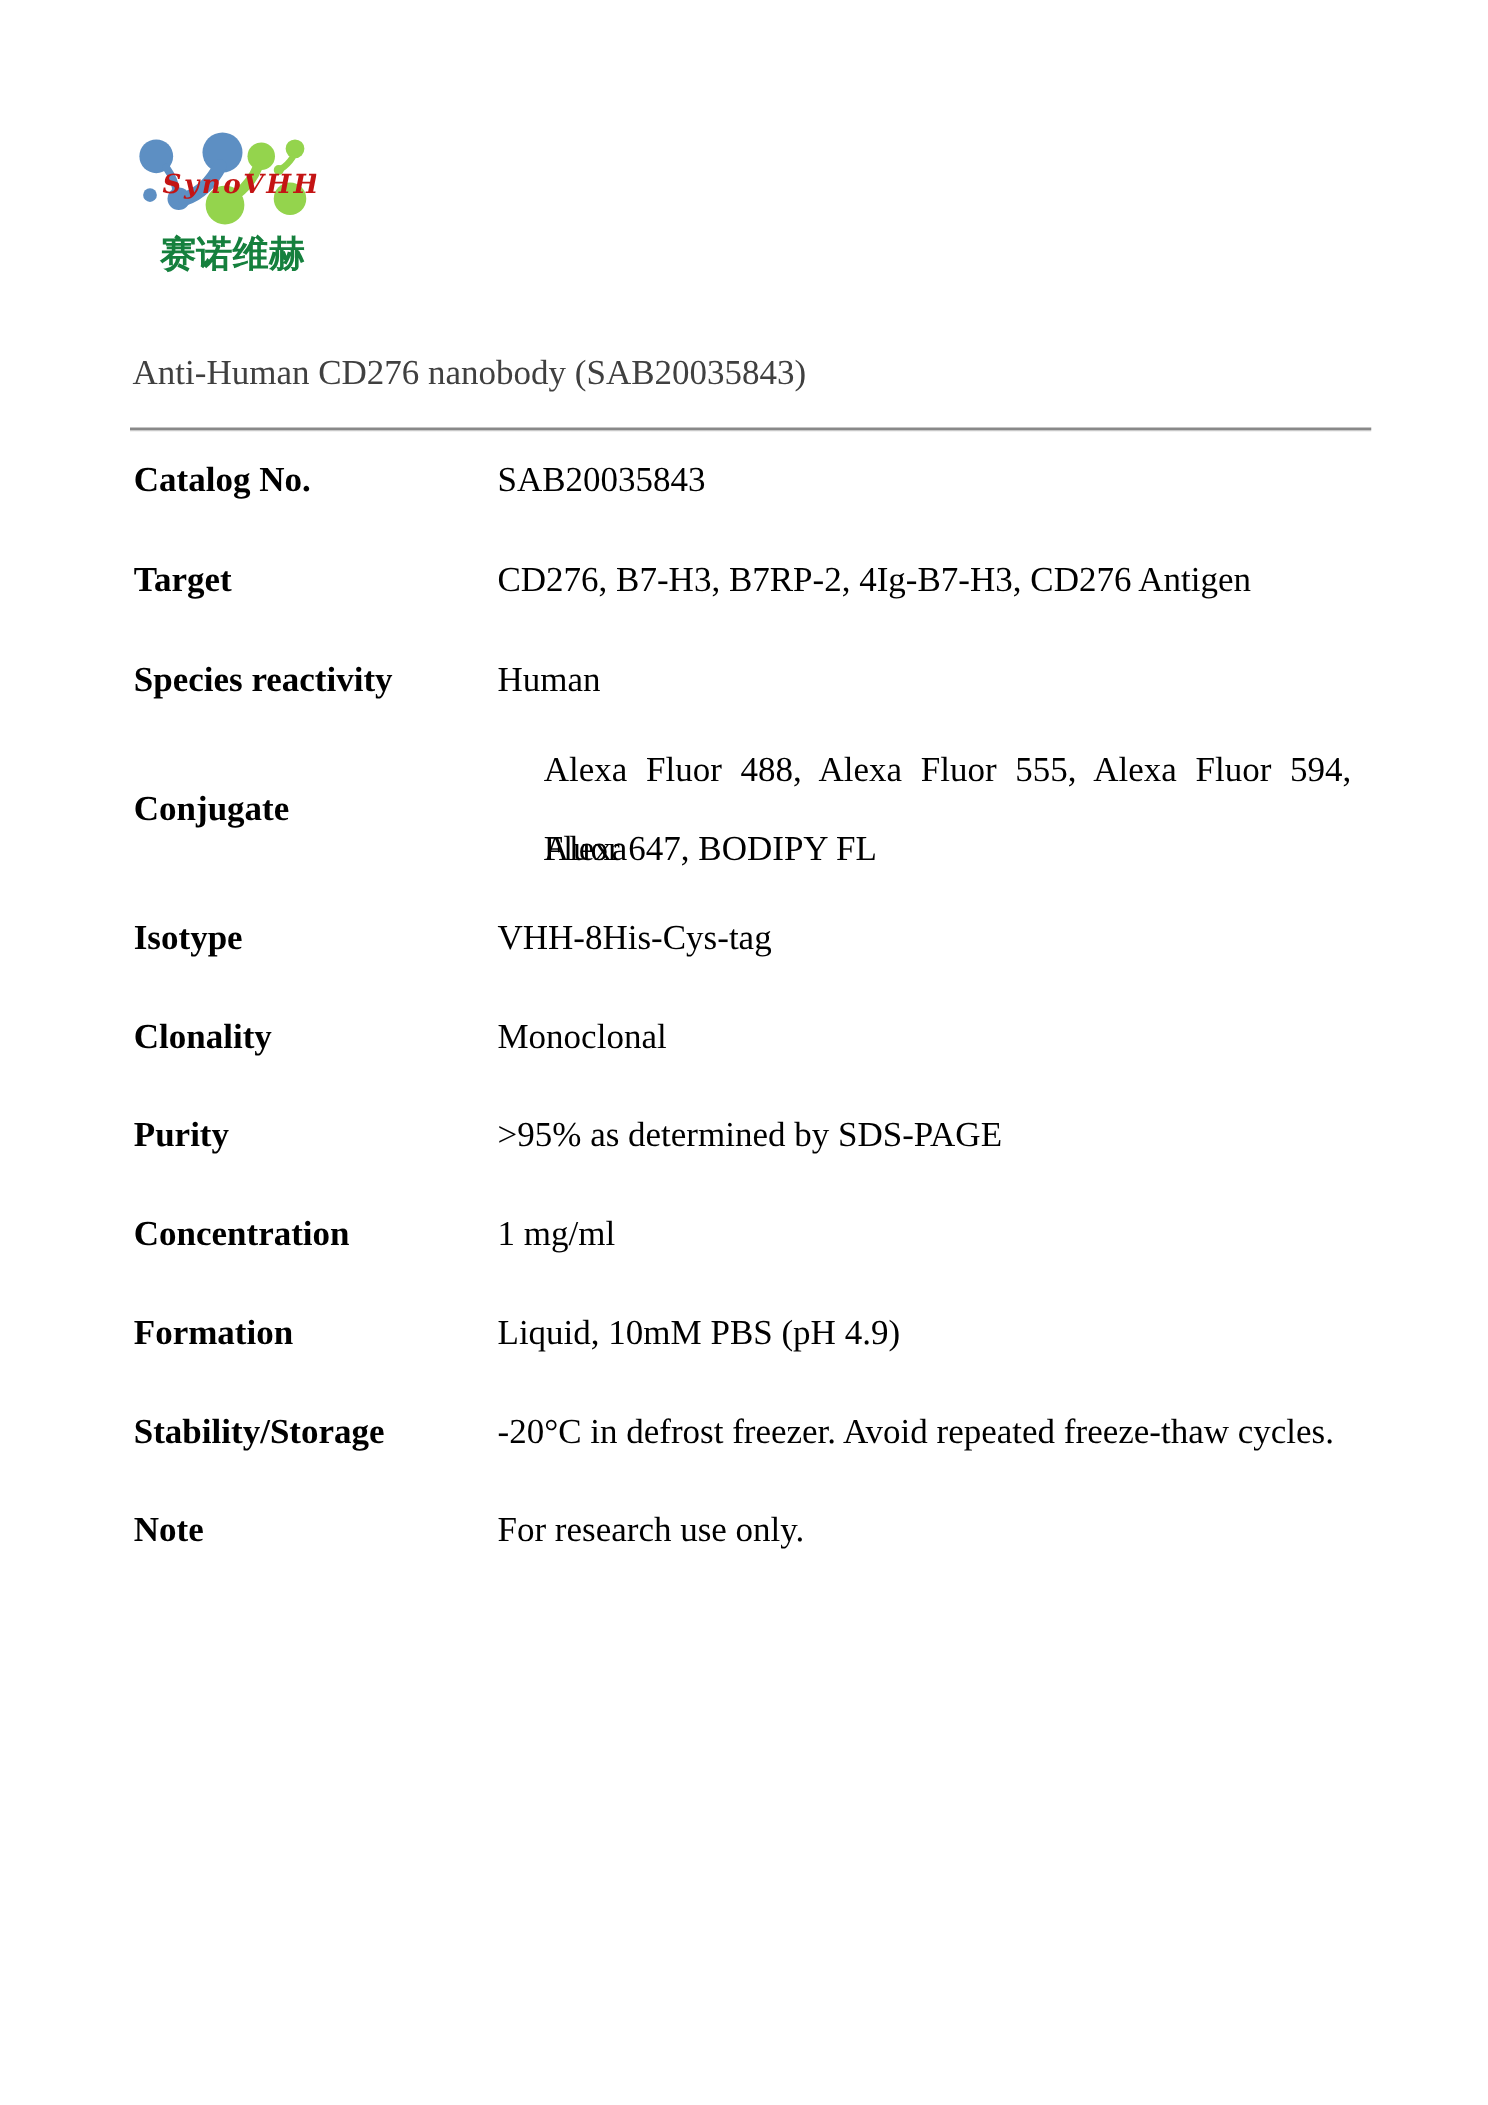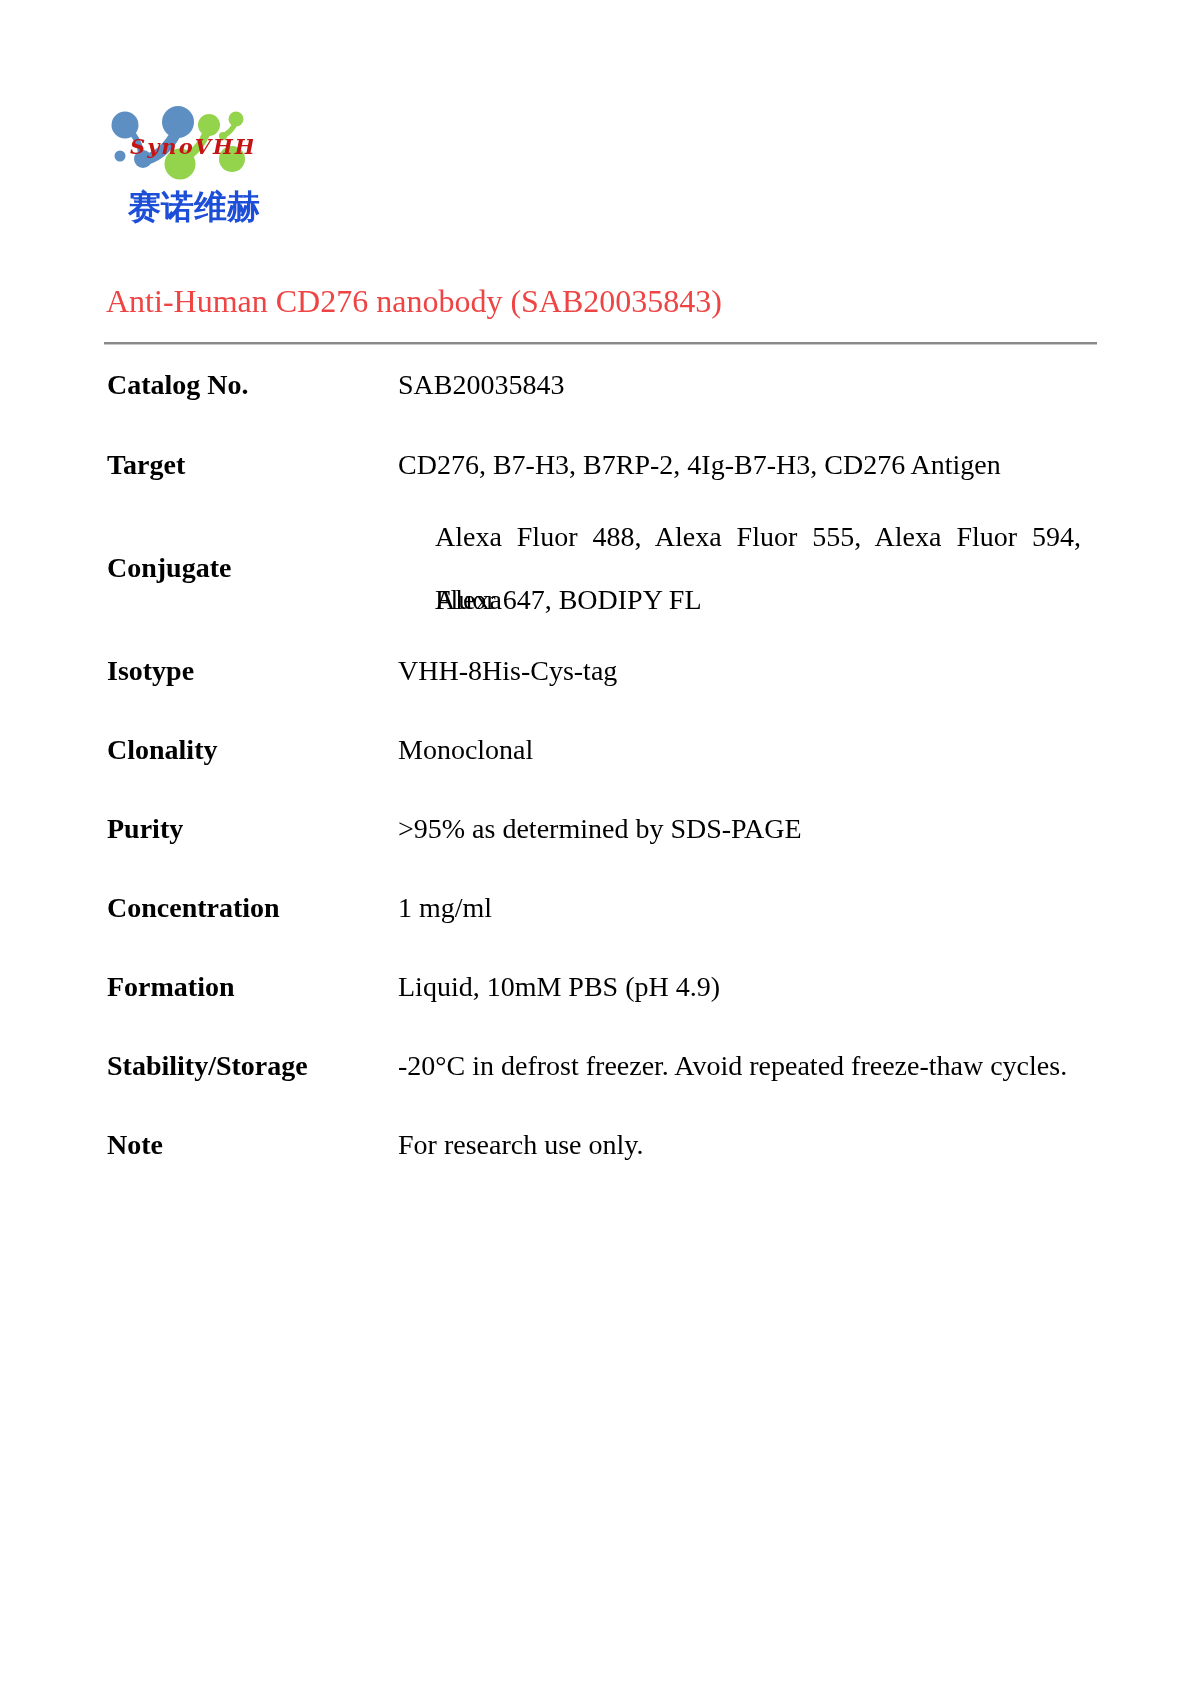--- a/index.html
+++ b/index.html
@@ -30,33 +30,33 @@
     font-weight: bold;
     font-size: 21px;
     letter-spacing: 2px;
   }
   .logo-cn {
     position: absolute;
     left: 128px;
     top: 190px;
     font-family: "Liberation Sans", sans-serif;
     font-weight: bold;
-    font-size: 33px;
+    font-size: 29px;
     line-height: 1;
-    color: #1d4ed8;
+    color: #15803d;
   }
 
   
   .doc-title {
     position: absolute;
     left: 106px;
     top: 283px;
-    font-size: 32px;
+    font-size: 28px;
     line-height: 1.15;
-    color: #ef4444;
+    color: #404040;
     white-space: nowrap;
   }
 
   
   .title-rule {
     position: absolute;
     left: 104px;
     top: 342px;
     width: 993px;
     height: 3px;
@@ -140,20 +140,24 @@
   </colgroup>
   <tbody>
     <tr class="row-single-a">
       <td class="cell-label">Catalog No.</td>
       <td class="cell-value">SAB20035843</td>
     </tr>
     <tr class="row-single-a">
       <td class="cell-label">Target</td>
       <td class="cell-value">CD276, B7-H3, B7RP-2, 4Ig-B7-H3, CD276 Antigen</td>
     </tr>
+    <tr class="row-single-a">
+      <td class="cell-label">Species reactivity</td>
+      <td class="cell-value">Human</td>
+    </tr>
     <tr class="row-double">
       <td class="cell-label">Conjugate</td>
       <td class="cell-value">
         <div class="val-line justified">Alexa Fluor 488, Alexa Fluor 555, Alexa Fluor 594, Alexa</div>
         <div class="val-line">Fluor 647, BODIPY FL</div>
       </td>
     </tr>
     <tr class="row-single-b">
       <td class="cell-label">Isotype</td>
       <td class="cell-value">VHH-8His-Cys-tag</td>

